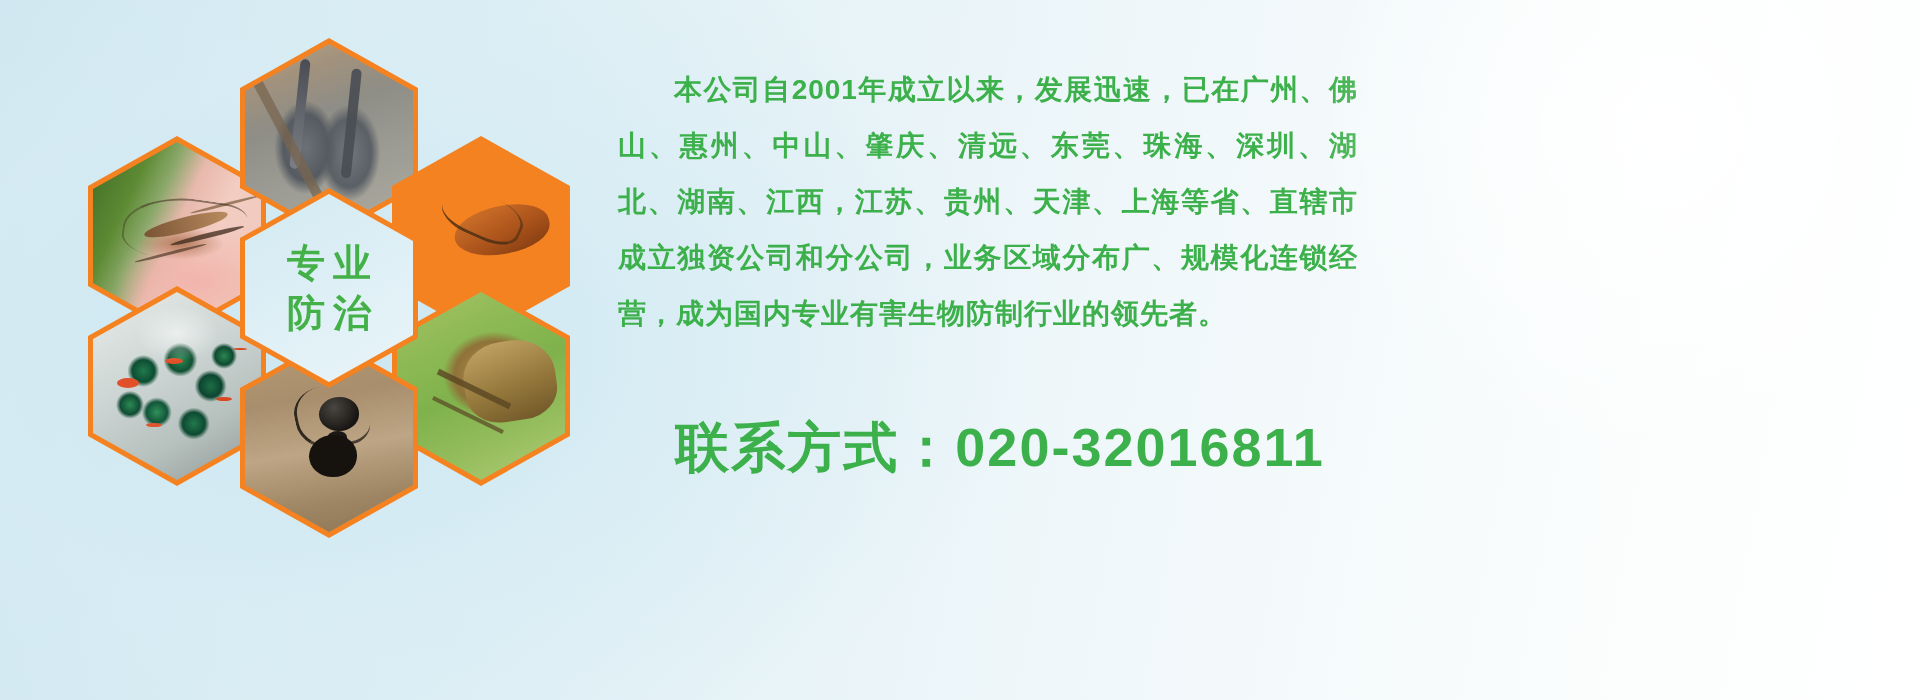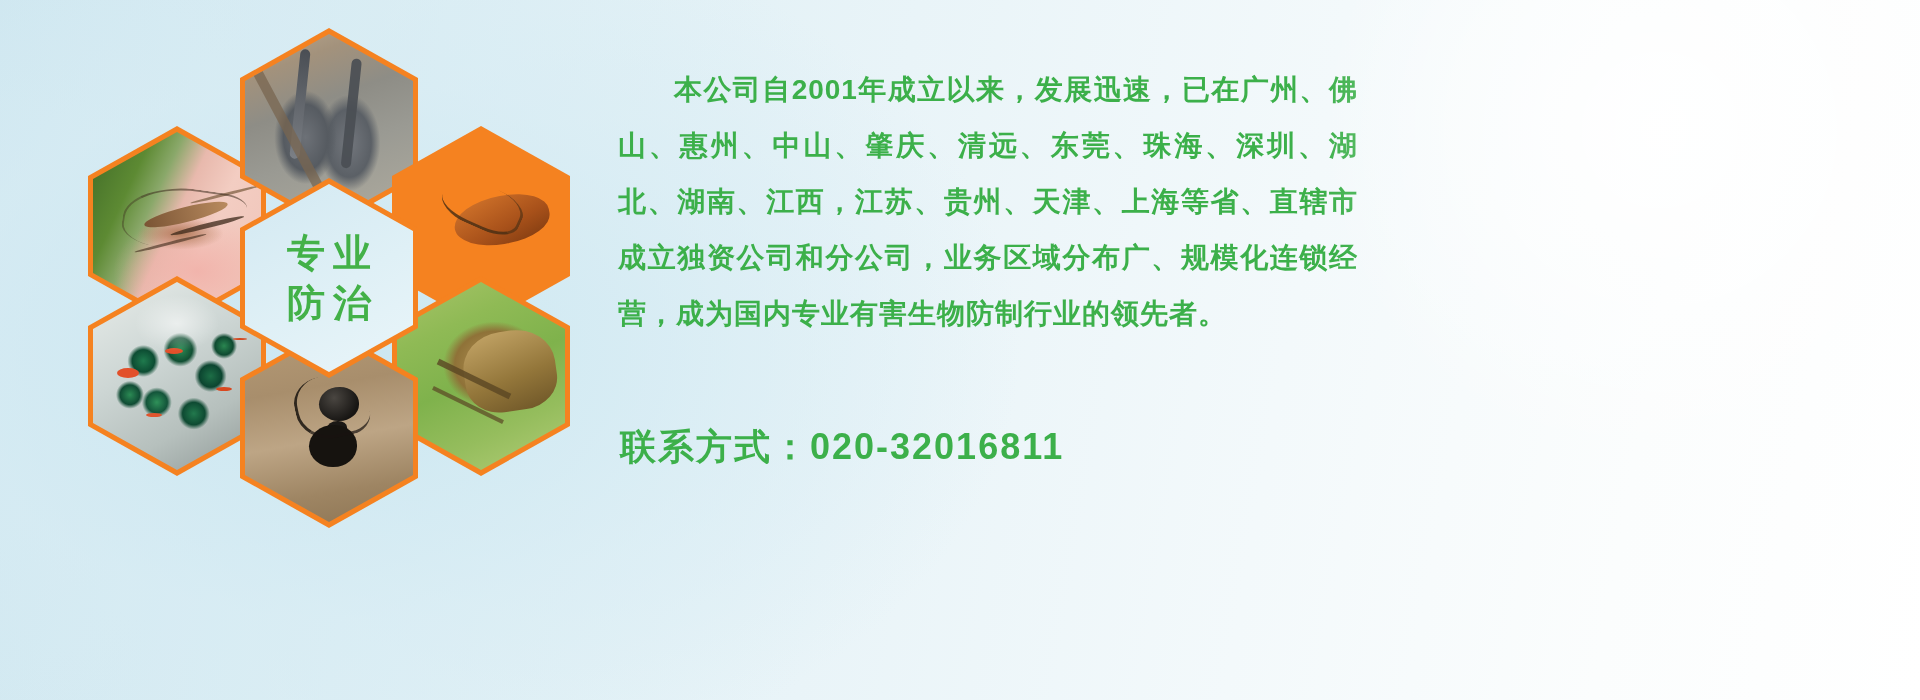--- a/index.html
+++ b/index.html
@@ -30,21 +30,21 @@
     width: 760px;
     height: 620px;
     background: radial-gradient(circle at 50% 50%, rgba(255,255,255,0.95) 0%, rgba(255,255,255,0.45) 40%, rgba(255,255,255,0) 70%);
     pointer-events: none;
   }
 
   
   .hex-cluster {
     position: absolute;
     left: 88px;
-    top: 14px;
+    top: 24px;
     width: 500px;
     height: 560px;
   }
 
   .hex {
     position: absolute;
     width: 178px;
     height: 200px;
     -webkit-clip-path: polygon(50% 0%, 100% 25%, 100% 75%, 50% 100%, 0% 75%, 0% 25%);
     clip-path: polygon(50% 0%, 100% 25%, 100% 75%, 50% 100%, 0% 75%, 0% 25%);
@@ -258,23 +258,24 @@
     text-align: justify;
   }
 
   .contact-block {
     position: absolute;
     left: 620px;
     top: 405px;
     width: 760px;
     color: #3cb04a;
     font-weight: 700;
-    font-size: 36px;
+    font-size: 54px;
     line-height: 84px;
     letter-spacing: 2px;
+    text-align: center;
   }
   .contact-line-1 { white-space: nowrap; }
   .contact-line-2 { white-space: nowrap; padding-left: 290px; }
 </style>
 </head>
 <body>
 
 <div id="banner">
 
   <div class="hex-cluster">

